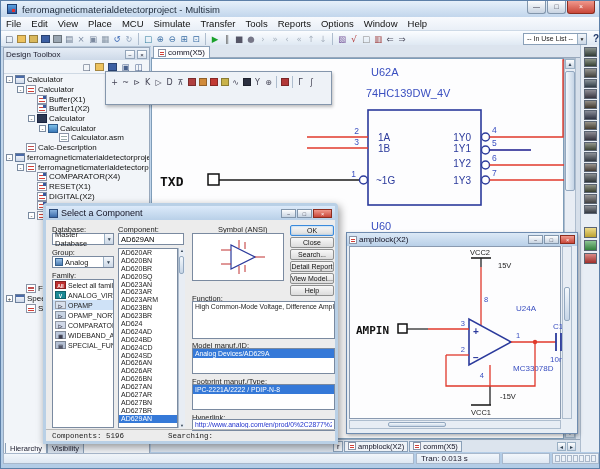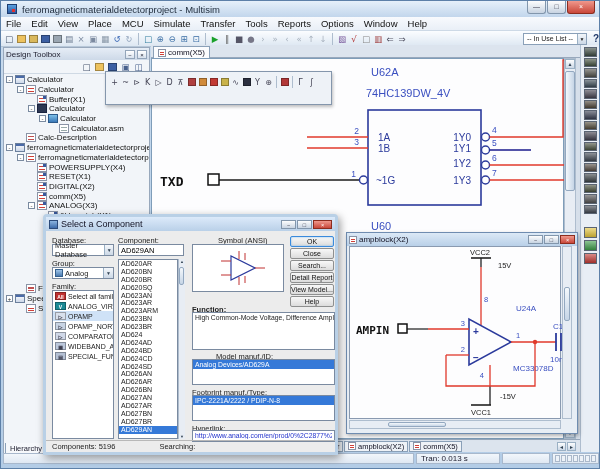--- a/index.html
+++ b/index.html
@@ -127,21 +127,21 @@
 
   
   .statusbar{left:2px;top:451px;width:596px;height:13px;display:flex;align-items:center;gap:2px;
              font-size:8px;color:#223;}
   .scell{height:11px;border:1px solid #a8b8cc;background:linear-gradient(#f2f6fb,#dfe8f2);
          display:flex;align-items:center;padding:0 4px;}
   .segments{display:flex;gap:1px;padding:0 2px;}
   .segments span{width:5px;height:7px;border:1px solid #aab8ca;background:#edf2f8;}
 
   
-  .dialog{left:42px;top:213px;width:295px;height:241px;z-index:10;border:3px solid #b9d0e6;border-radius:4px 4px 0 0;
+  .dialog{left:42px;top:202px;width:295px;height:241px;z-index:10;border:3px solid #b9d0e6;border-radius:4px 4px 0 0;
           background:#ececec;box-shadow:2px 3px 8px rgba(0,0,0,.4);font-size:7.5px;color:#222;}
   .dlg-title{height:14px;background:linear-gradient(#dceafa,#b9d0e8);display:flex;align-items:center;
           padding:0 3px;font-size:9px;color:#112;}
   .dlg-title .chipicon{width:9px;height:9px;background:linear-gradient(#8ab4e0,#3a6aaa);border:1px solid #2a4a7a;margin-right:3px;flex:none;}
   .dlgbtns{margin-left:auto;display:flex;gap:1px;}
   .dlb{width:15px;height:9px;border:1px solid #8296ac;background:linear-gradient(#fdfdfd,#c8d4e2);
        font-size:5.5px;line-height:8px;text-align:center;color:#334;}
   .dlb.close{width:19px;background:linear-gradient(#f0988c,#c9473a);color:#fff;border-color:#8c2c1e;}
   .dlg-label{position:absolute;font-size:7.5px;color:#222;}
   .combo{position:absolute;height:12px;background:#fff;border:1px solid #7a8aa0;font-size:7.5px;
@@ -165,21 +165,21 @@
   .comprow.sel{background:#3579d8;color:#fff;}
   .compinput{position:absolute;height:12px;background:#fff;border:1px solid #7a8aa0;font-size:7.5px;
              padding:0 2px;font-family:"Liberation Sans",sans-serif;}
   .miniscroll{position:absolute;width:7px;background:#e8edf4;border-left:1px solid #aebdce;}
   .dbtn{position:absolute;width:44px;height:11px;border:1px solid #8e8f8f;border-radius:2px;
         background:linear-gradient(#f8f8f8,#dcdcdc);font-size:7px;text-align:center;line-height:10px;color:#111;}
   .dbtn.def{border:1px solid #3a8adc;box-shadow:0 0 2px #7ab8ec inset;}
   .selrow{height:9px;background:#3579d8;color:#fff;font-size:6.8px;line-height:9px;padding:0 2px;
           white-space:nowrap;overflow:hidden;}
   .dlg-status{position:absolute;left:0;bottom:0;width:100%;height:12px;border-top:1px solid #b8b8b8;
-          display:flex;align-items:center;font-size:7.5px;color:#222;}
+          display:flex;align-items:center;font-size:7.5px;color:#222;font-family:Liberation Mono, monospace;}
   .link{color:#2233cc;text-decoration:underline;font-size:6.8px;white-space:nowrap;overflow:hidden;display:block;}
 
   
   text{font-family:"Liberation Sans",sans-serif;}
   .mono{font-family:"DejaVu Sans Mono",monospace;font-weight:bold;}
 </style>
 </head>
 <body>
 
 <div class="app">
@@ -373,20 +373,25 @@
         <div class="trow" data-icon="sheet" style="margin-left: 11px;">
         <span class="exp on">-</span>
         <span class="ticon"></span>
         <span class="tlabel">Calculator</span>
       </div>
         <div class="trow" data-icon="subsheet" style="margin-left: 22px;">
         <span class="exp"></span>
         <span class="ticon"></span>
         <span class="tlabel">Buffer(X1)</span>
       </div>
+        <div class="trow" data-icon="subsheet" style="margin-left: 22px;">
+        <span class="exp"></span>
+        <span class="ticon"></span>
+        <span class="tlabel">Buffer1(X2)</span>
+      </div>
         <div class="trow" data-icon="mcu" style="margin-left: 22px;">
         <span class="exp on">-</span>
         <span class="ticon"></span>
         <span class="tlabel">Calculator</span>
       </div>
         <div class="trow" data-icon="ws" style="margin-left: 33px;">
         <span class="exp on">-</span>
         <span class="ticon"></span>
         <span class="tlabel">Calculator</span>
       </div>
@@ -406,21 +411,21 @@
         <span class="tlabel">ferromagneticmaterialdetectorproject</span>
       </div>
         <div class="trow" data-icon="sheet" style="margin-left: 11px;">
         <span class="exp on">-</span>
         <span class="ticon"></span>
         <span class="tlabel">ferromagneticmaterialdetectorproject</span>
       </div>
         <div class="trow" data-icon="subsheet" style="margin-left: 22px;">
         <span class="exp"></span>
         <span class="ticon"></span>
-        <span class="tlabel">POWERSUPPLY(X4)</span>
+        <span class="tlabel">COMPARATOR(X4)</span>
       </div>
         <div class="trow" data-icon="subsheet" style="margin-left: 22px;">
         <span class="exp"></span>
         <span class="ticon"></span>
         <span class="tlabel">RESET(X1)</span>
       </div>
         <div class="trow" data-icon="subsheet" style="margin-left: 22px;">
         <span class="exp"></span>
         <span class="ticon"></span>
         <span class="tlabel">DIGITAL(X2)</span>
@@ -825,25 +830,25 @@
         <polygon points="38,11 38,35 62,23" fill="none" stroke="#2b3a9c" stroke-width="1.2"></polygon>
         <line x1="28" y1="16" x2="38" y2="16" stroke="#c03030" stroke-width="1"></line>
         <line x1="28" y1="30" x2="38" y2="30" stroke="#c03030" stroke-width="1"></line>
         <line x1="62" y1="23" x2="72" y2="23" stroke="#c03030" stroke-width="1"></line>
         <line x1="46" y1="6" x2="46" y2="14" stroke="#c03030" stroke-width="1"></line>
         <line x1="46" y1="32" x2="46" y2="40" stroke="#c03030" stroke-width="1"></line>
         <line x1="52" y1="8" x2="52" y2="15" stroke="#c03030" stroke-width="1"></line>
         <line x1="52" y1="31" x2="52" y2="38" stroke="#c03030" stroke-width="1"></line>
       </svg>
     </div>
-    <div class="dlg-label" style="left:146px;top:88px;font-weight:bold;">Function:</div>
+    <div class="dlg-label" style="left:146px;top:88px;">Function:</div>
     <div class="listbox" style="left:146px;top:95px;width:143px;height:38px;">
       <div style="font-size:6.8px;padding:1px 2px;white-space:nowrap;">High Common-Mode Voltage, Difference Amplifier</div>
     </div>
-    <div class="dlg-label" style="left:146px;top:135px;margin-left:24px;">Model manuf./ID:</div>
+    <div class="dlg-label" style="left:146px;top:135px;">Model manuf./ID:</div>
     <div class="listbox" style="left:146px;top:142px;width:143px;height:26px;">
       <div class="selrow">Analog Devices/AD629A</div>
     </div>
     <div class="dlg-label" style="left:146px;top:171px;">Footprint manuf./Type:</div>
     <div class="listbox" style="left:146px;top:178px;width:143px;height:26px;">
       <div class="selrow">IPC-2221A/2222 / PDIP-N-8</div>
     </div>
     <div class="dlg-label" style="left:146px;top:207px;">Hyperlink:</div>
     <div class="listbox" style="left:146px;top:213px;width:143px;height:12px;padding:1px 2px;">
       <span class="link">http://www.analog.com/en/prod/0%2C2877%2CAD629%</span>

